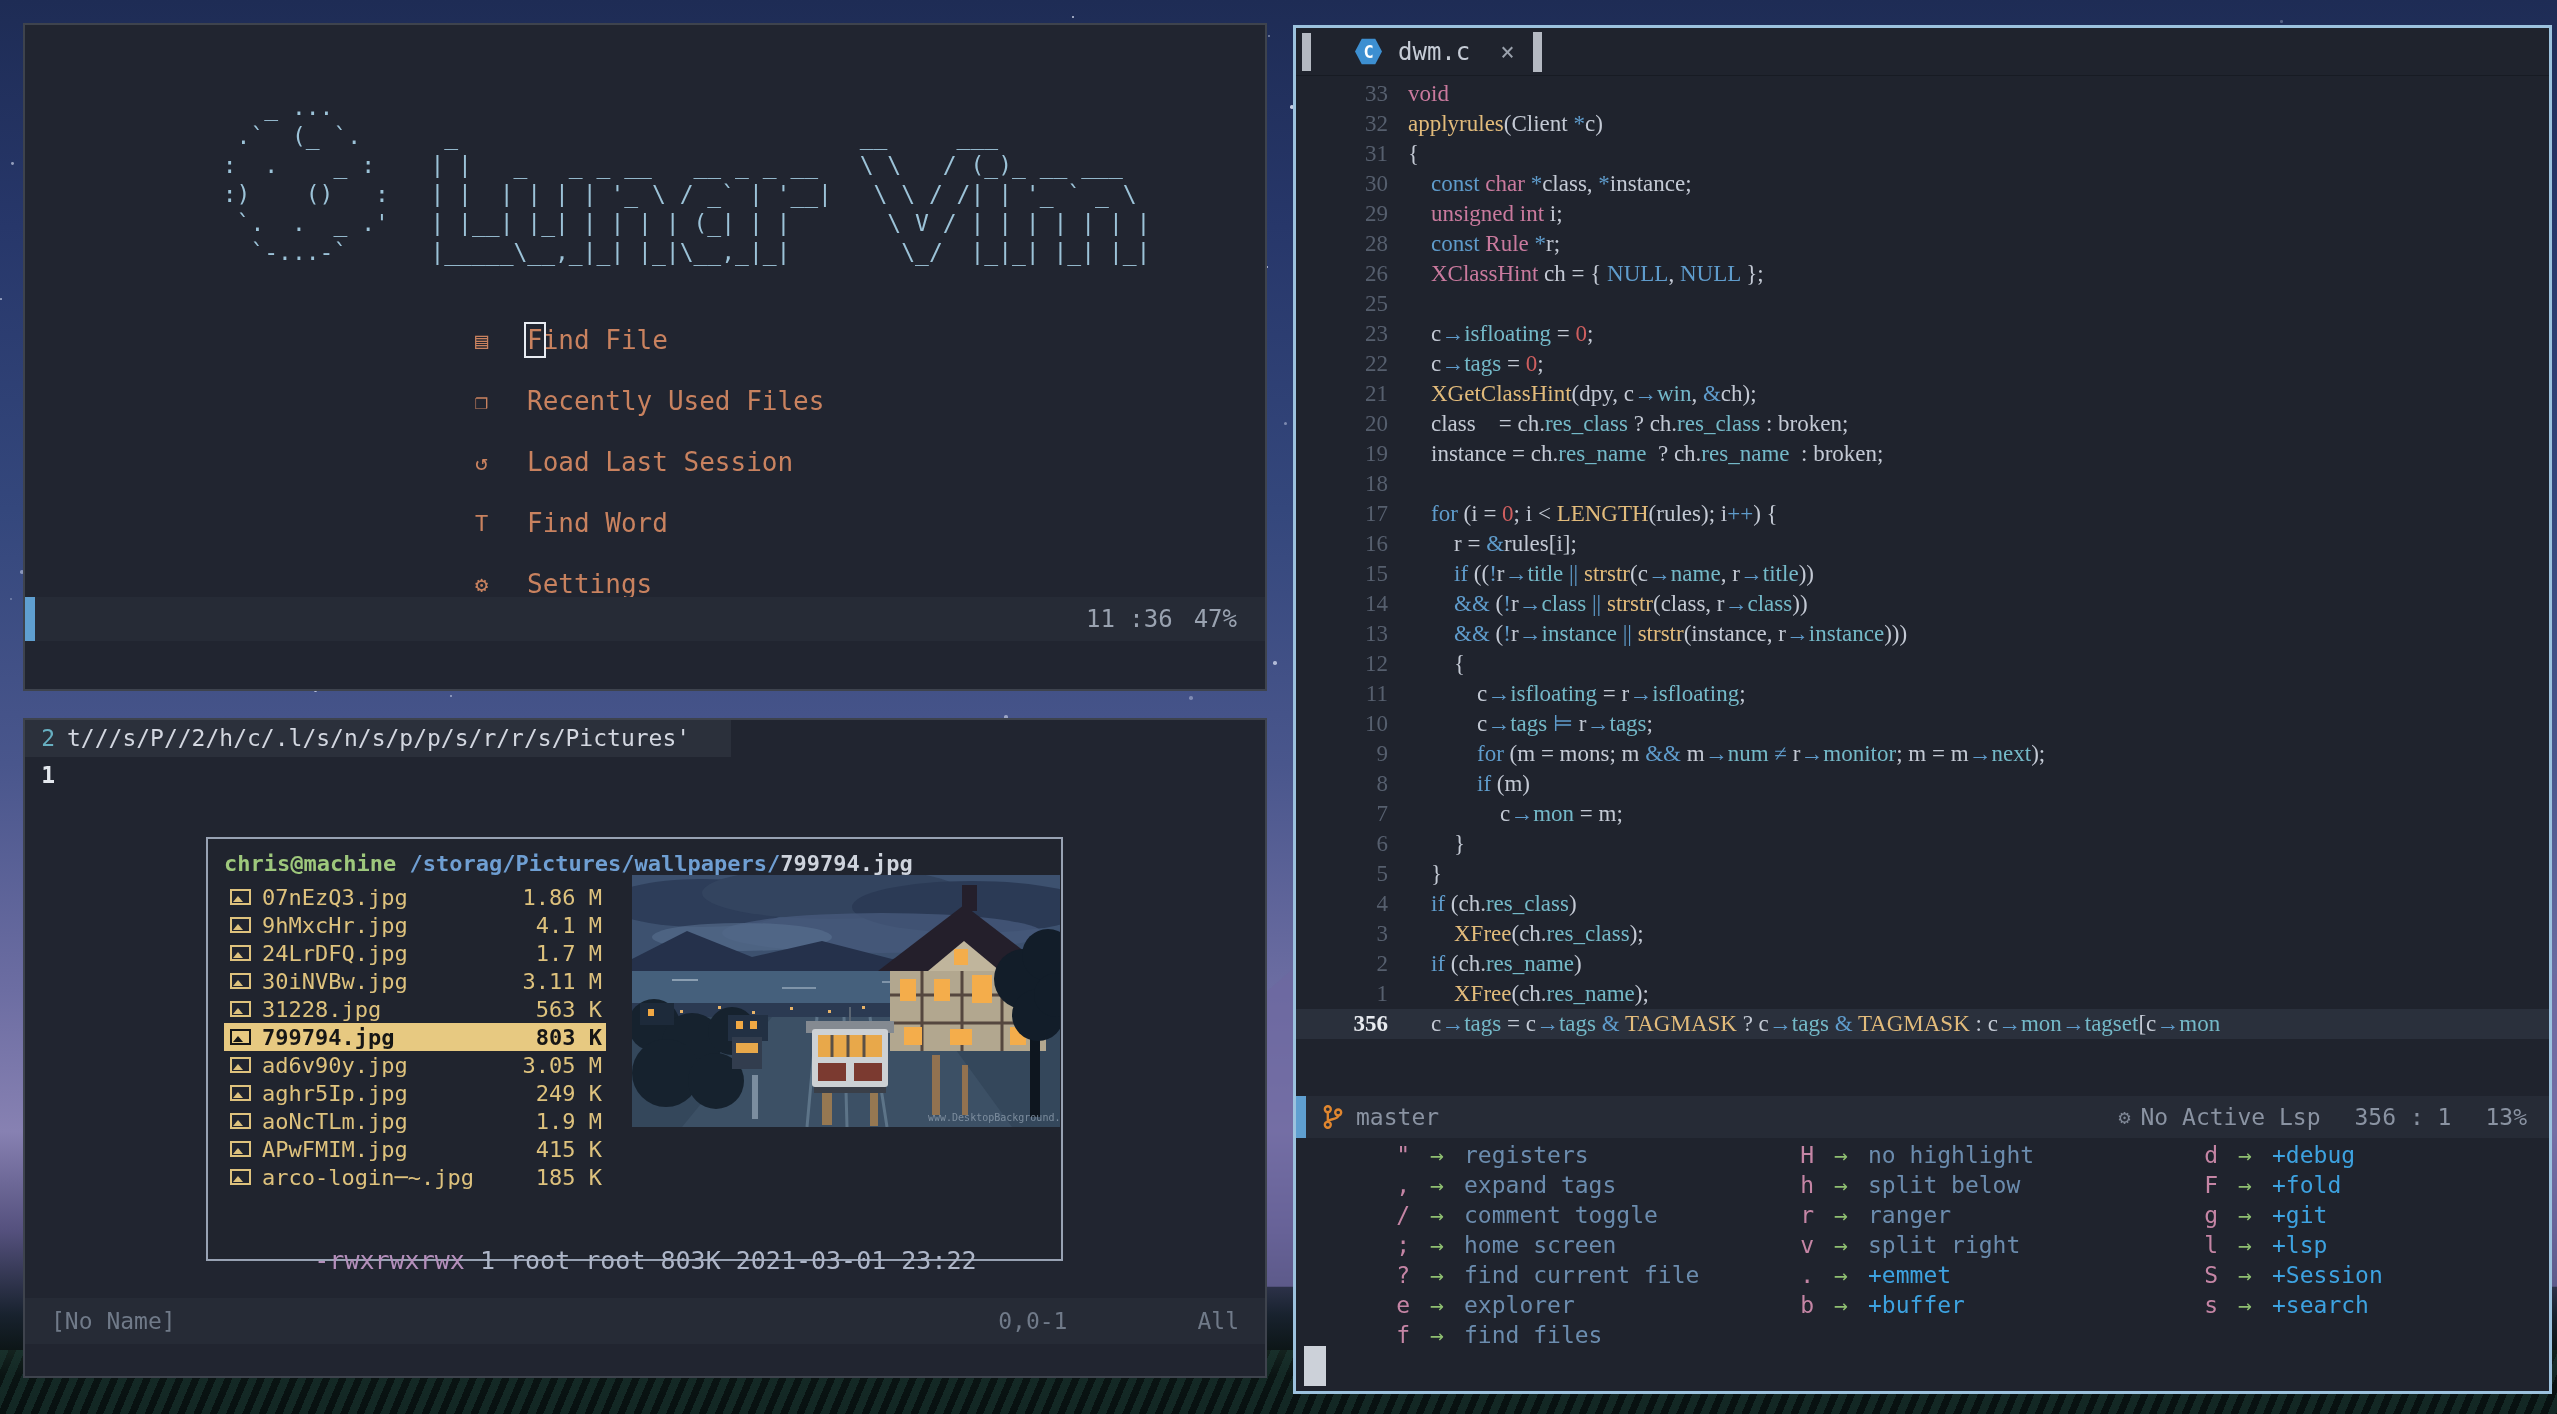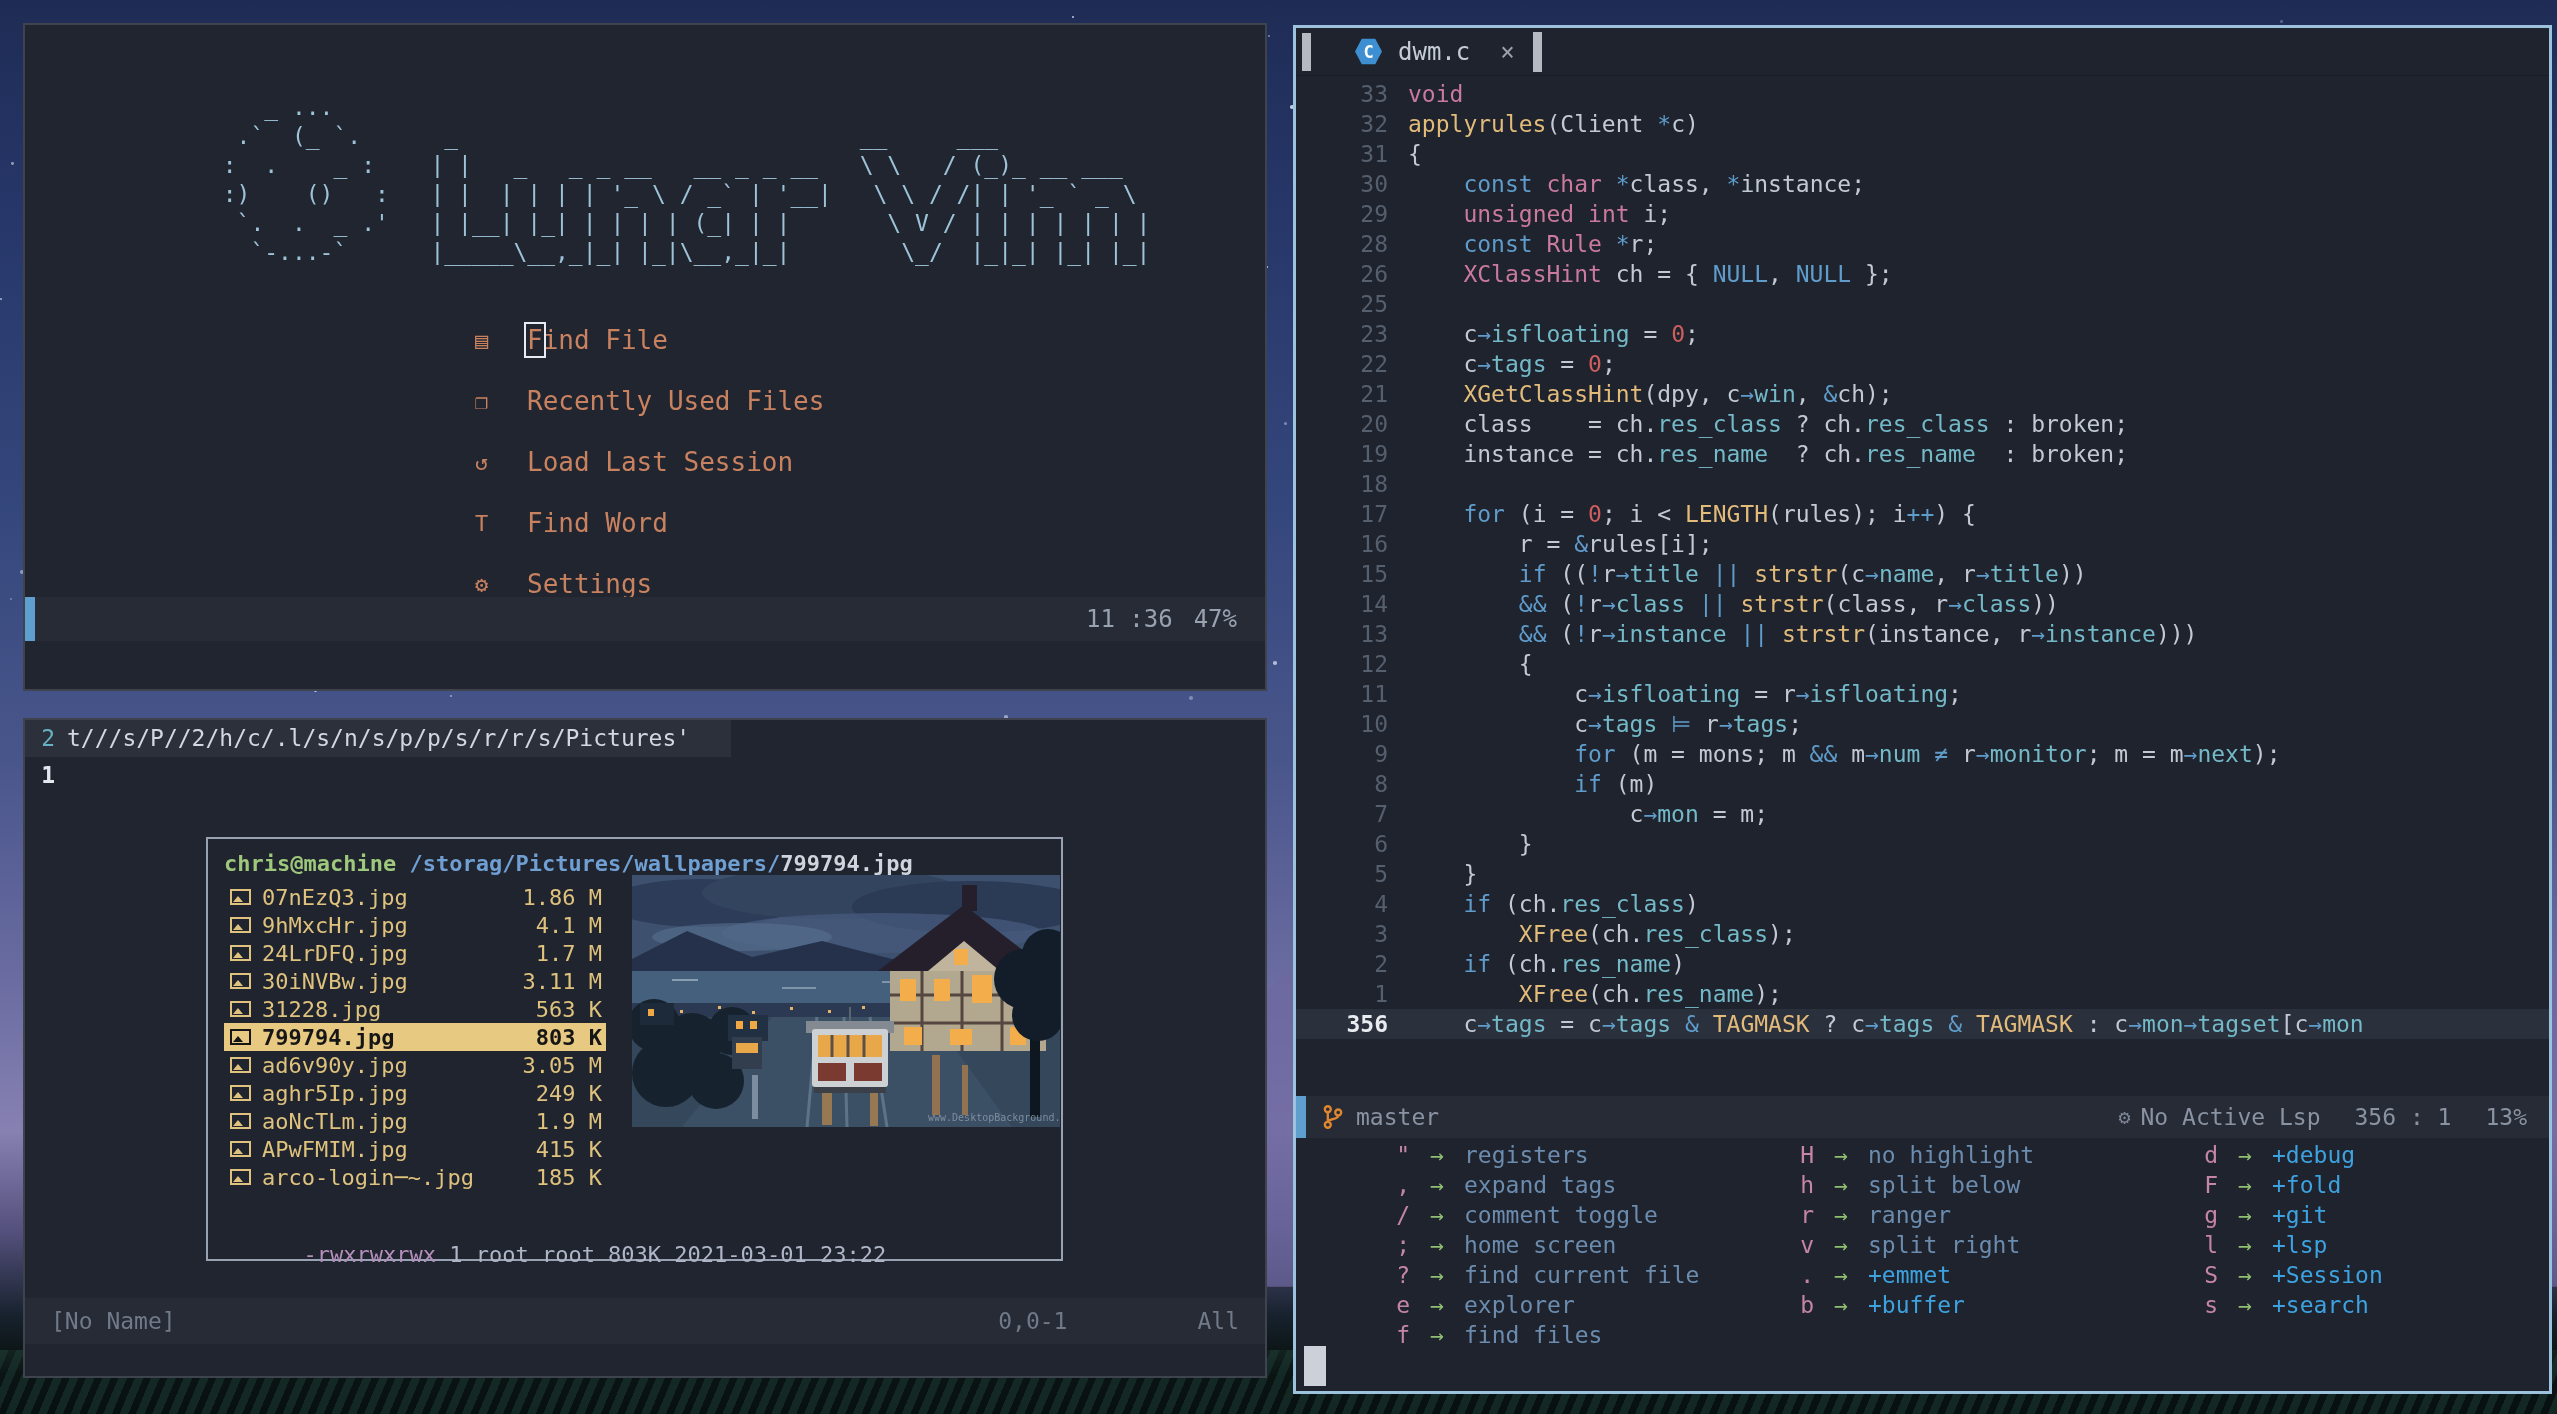--- a/index.html
+++ b/index.html
@@ -54,38 +54,38 @@
   .fm-row { display:flex; align-items:center; height:28px; color:#dec27d; }
   .fm-row.selected { background:#e7c981; color:#161616; font-weight:bold; }
   .img-icon { width:21px; height:16px; border:2px solid currentColor; position:relative;
     margin:0 11px 0 6px; flex:none; }
   .img-icon::after { content:""; position:absolute; left:1px; bottom:1px;
     border-left:5px solid transparent; border-right:5px solid transparent;
     border-bottom:6px solid currentColor; }
   .fm-name { flex:0 0 238px; white-space:pre; }
   .fm-size { flex:1; text-align:right; padding-right:4px; white-space:pre; }
   #fm-preview { position:absolute; left:424px; top:36px; width:428px; height:252px; }
-  .fm-perms { position:absolute; left:16px; top:378px; font-size:22px; white-space:pre; }
+  .fm-perms { position:absolute; left:16px; top:378px; font-size:25px; white-space:pre; }
   .perm-bits { color:#b48fbb; } .perm-rest { color:#aeb6c8; }
   .term-status { position:absolute; left:0; right:0; top:578px; height:46px; background:#262b36;
     display:flex; align-items:center; color:#707a89; font-size:23px; padding:0 26px; }
   .ts-pos { margin-left:auto; margin-right:130px; }
 
   
   #win-editor { left:1293px; top:25px; width:1259px; height:1369px; background:#1f232d; }
   .tabbar { height:48px; display:flex; align-items:center; border-bottom:1px solid #171b23; }
   .tab-leftbar { width:9px; height:38px; background:#b4b9c2; margin-left:6px; }
   .tab { display:flex; align-items:center; margin-left:44px; font-size:24px; color:#c6ccd6; }
   .c-icon { width:27px; height:27px; background:#3d8fd1; color:#fff; font-weight:bold;
     font-size:17px; display:flex; align-items:center; justify-content:center; margin-right:16px;
     clip-path:polygon(25% 3%,75% 3%,100% 50%,75% 97%,25% 97%,0% 50%); }
   .tab-close { color:#9aa1ac; margin-left:30px; }
   .tab-cursor { width:9px; height:40px; background:#b4b9c2; margin-left:18px; }
   #code-area { padding-top:3px; font-size:23px; }
-  .code-line { height:30px; line-height:30px; display:flex; white-space:pre; }
+  .code-line { height:30px; line-height:30px; display:flex; white-space:pre;font-family:Liberation Serif, serif; }
   .ln { flex:0 0 112px; text-align:right; padding-right:20px; color:#565f6e; }
   .code-line.current { background:#2a303c; }
   .code-line.current .ln { color:#e8ebf0; font-weight:bold;padding-left:16px; }
   .tk-kw { color:#ca7a9e; } .tk-st { color:#5f9ccc; } .tk-fn { color:#e2bb7b; }
   .tk-fld { color:#74b9c8; } .tk-tx { color:#c3c9d4; } .tk-num { color:#cf5f5f; }
   .tk-cm { color:#5b6472; font-style:italic; } .tk-op { color:#5f9ccc; }
   .lualine { position:absolute; left:0; right:0; top:1068px; height:42px; background:#262b36;
     display:flex; align-items:center; color:#8a93a2; font-size:23px; }
   .branch-icon { margin:0 12px 0 16px; display:flex; }
   .lua-right { margin-left:auto; display:flex; align-items:center; gap:34px; padding-right:22px; }

